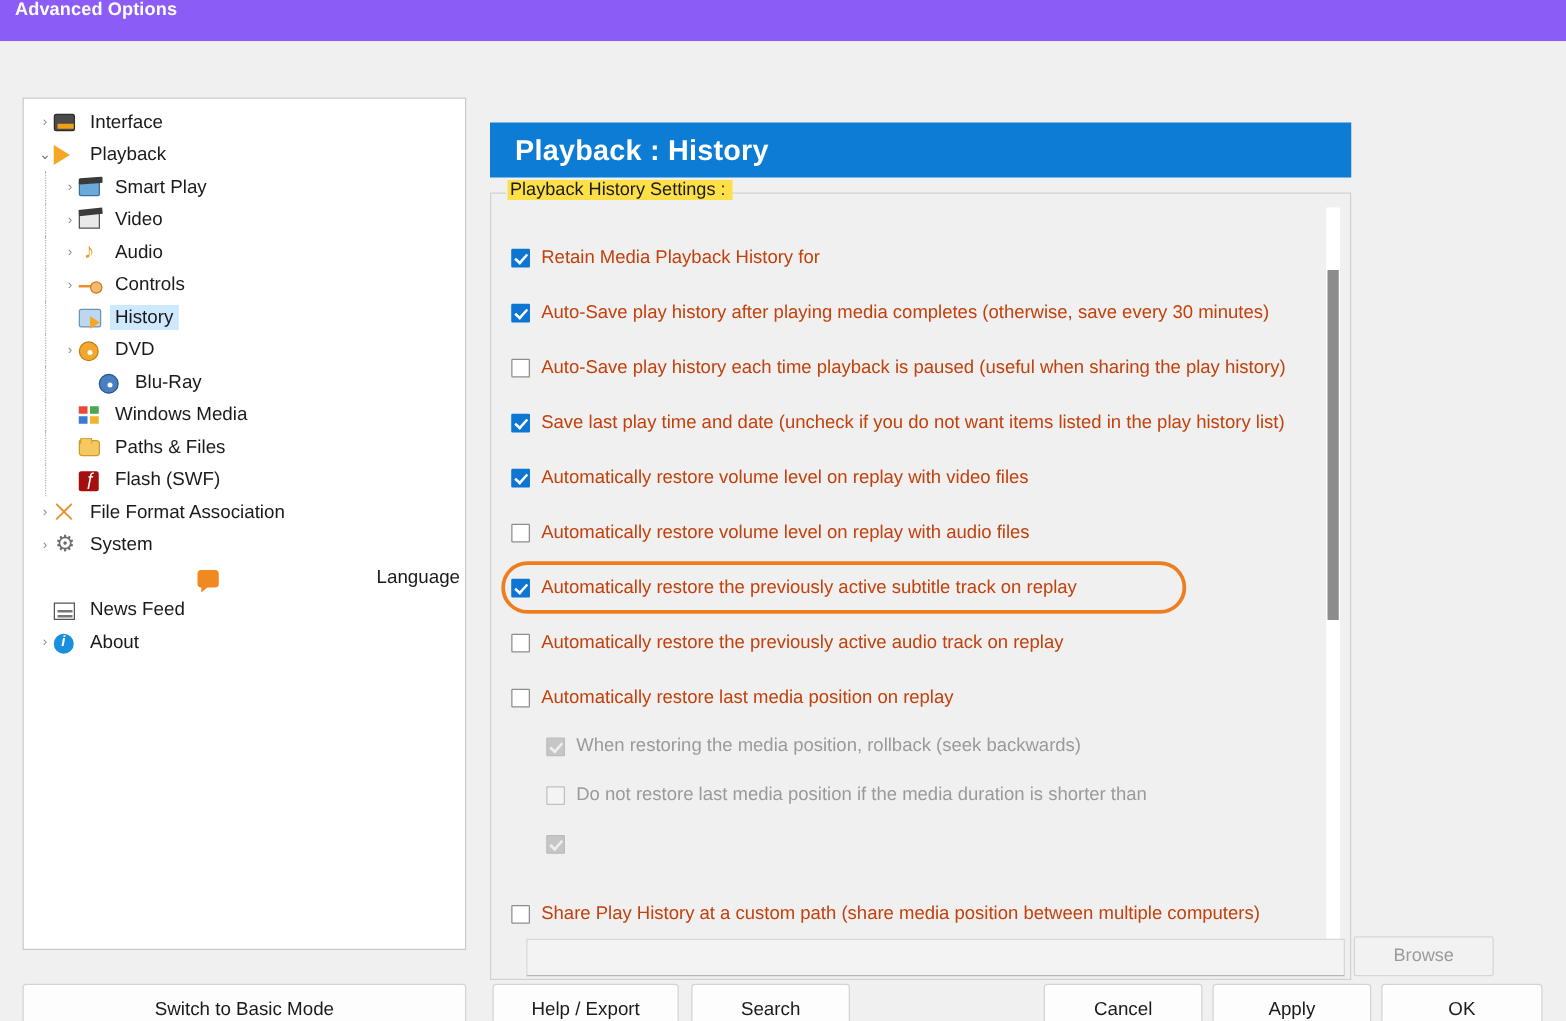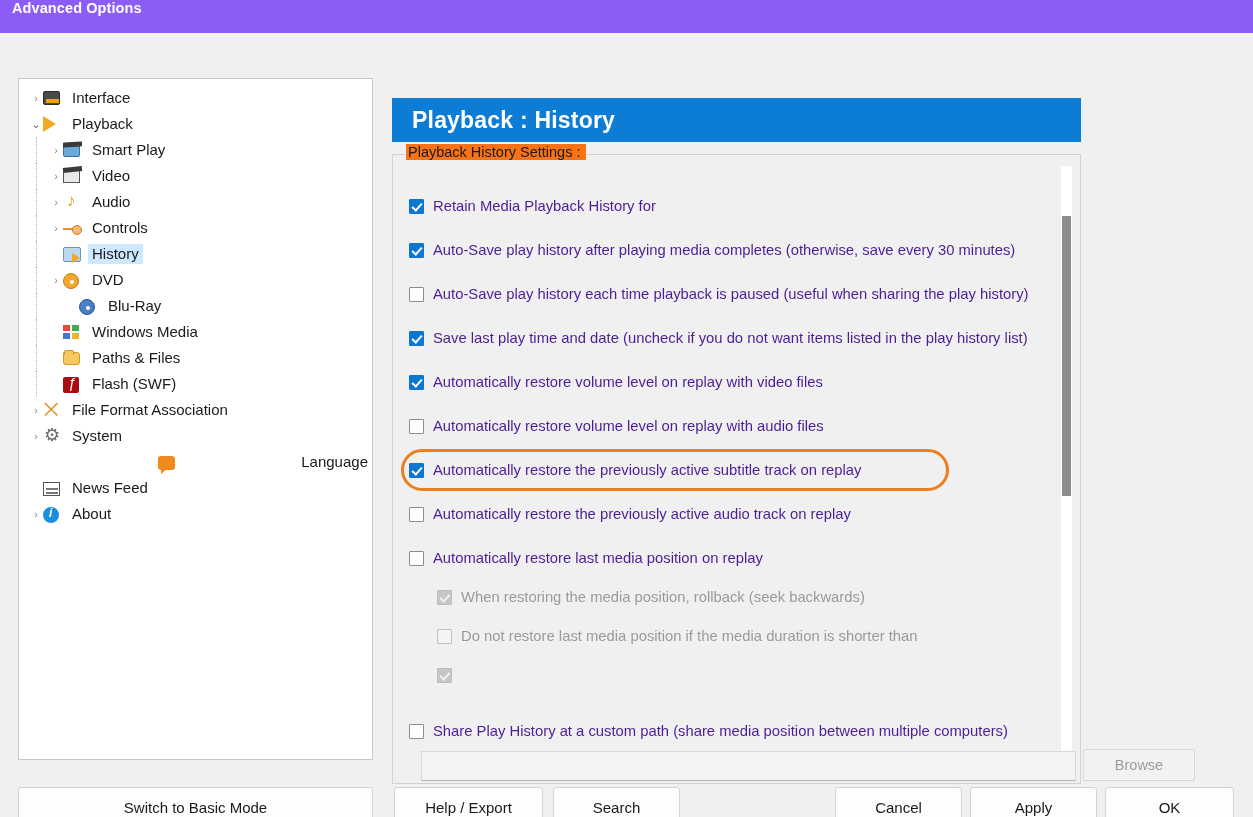--- a/index.html
+++ b/index.html
@@ -137,21 +137,21 @@
   .groupbox {
     position: relative;
     height: 630px;
     margin-top: 12px;
     border: 1px solid #d2d2d2;
     border-top: none;
   }
   .group-legend {
     position: absolute;
     top: -10px; left: 13px;
-    background: #f97316;
+    background: #fde047;
     padding: 0 6px 0 2px;
     font-size: 14.5px;
     color: #1a1a1a;
   }
   .group-top-left {
     position: absolute; top: 0; left: 0; width: 12px;
     border-top: 1px solid #d2d2d2;
   }
   .group-top-right {
     position: absolute; top: 0; left: 188px; right: 0;
@@ -165,21 +165,21 @@
   }
 
   
   .crow {
     display: flex;
     align-items: center;
     height: 28px;
     margin-bottom: 16px;
     position: relative;
     font-size: 14.8px;
-    color: #4c1d95;
+    color: #c2410c;
   }
   .crow.sub { margin-left: 28px; color: #9a9a9a; }
   .crow.tight { margin-bottom: 11px; }
 
   .cb {
     width: 15px; height: 15px; min-width: 15px;
     border: 1px solid #8d8d8d;
     background: #ffffff;
     border-radius: 1px;
     margin-right: 9px;

